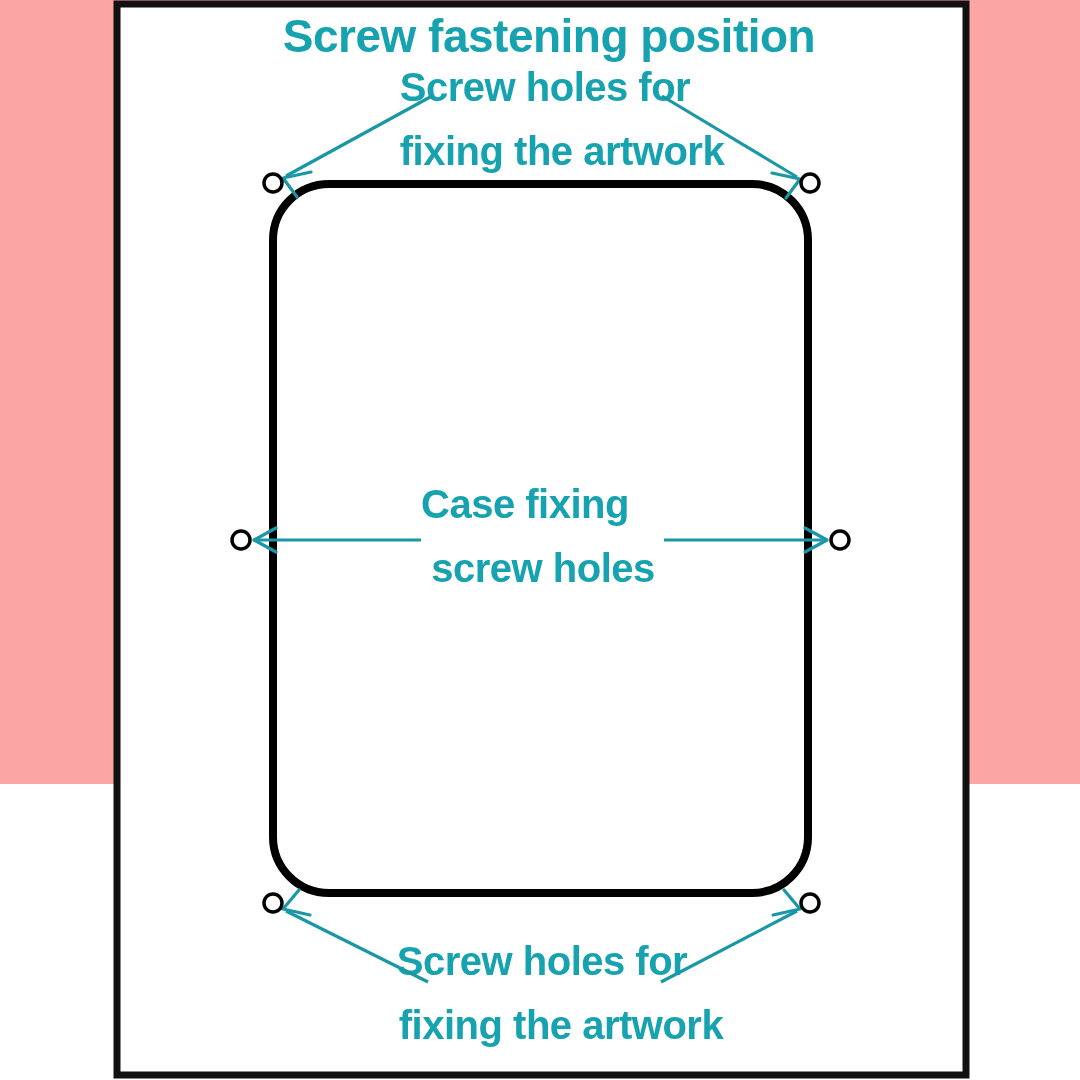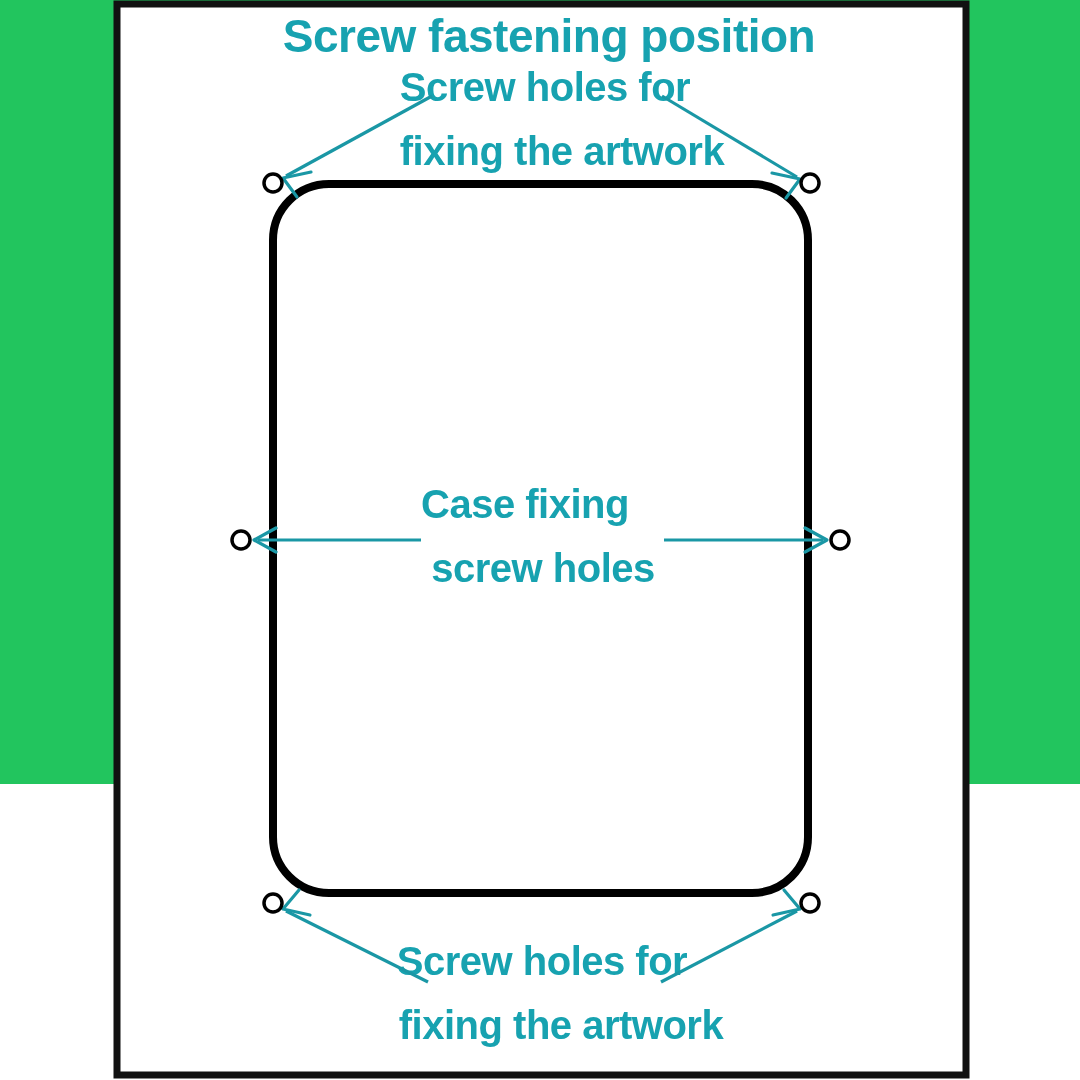--- a/index.html
+++ b/index.html
@@ -11,21 +11,21 @@
   body {
     width: 1080px;
     height: 1080px;
     font-family: "Liberation Sans", sans-serif;
     overflow: hidden;
   }
   #diagram-root {
     position: relative;
     width: 1080px;
     height: 784px;
-    background: #22c55e;
+    background: #fca5a5;
   }
   #diagram-svg {
     position: absolute;
     left: 0;
     top: 0;
     width: 1080px;
     height: 1080px;
     display: block;
   }
   .diag-text {

